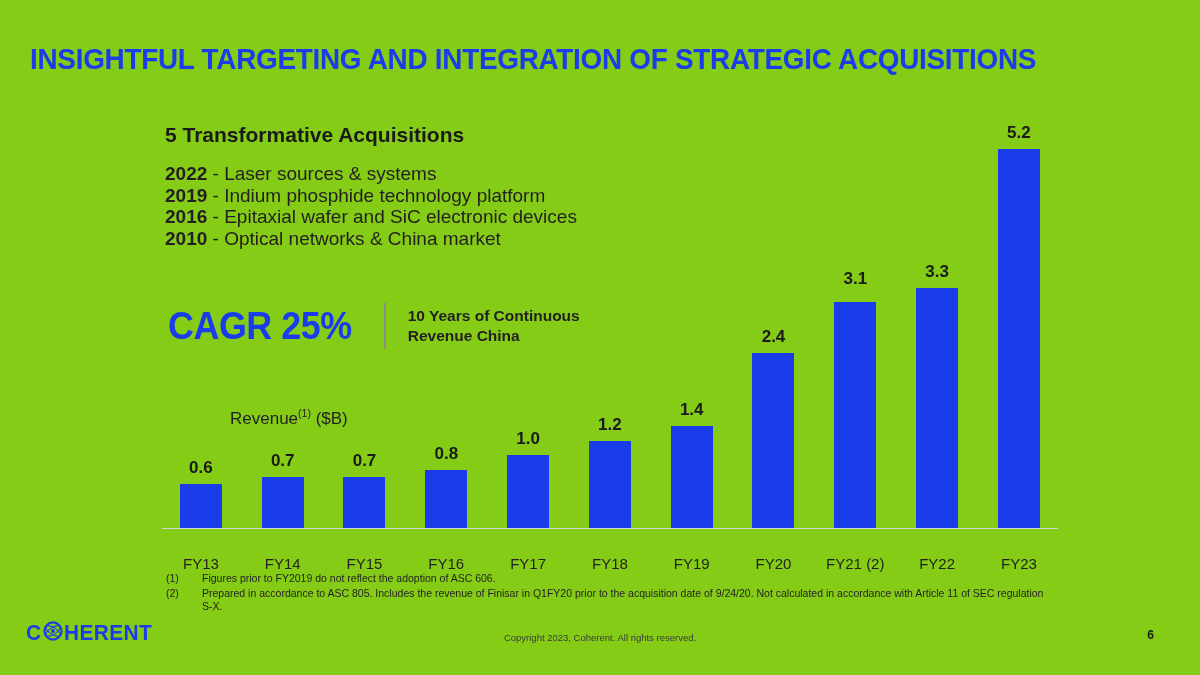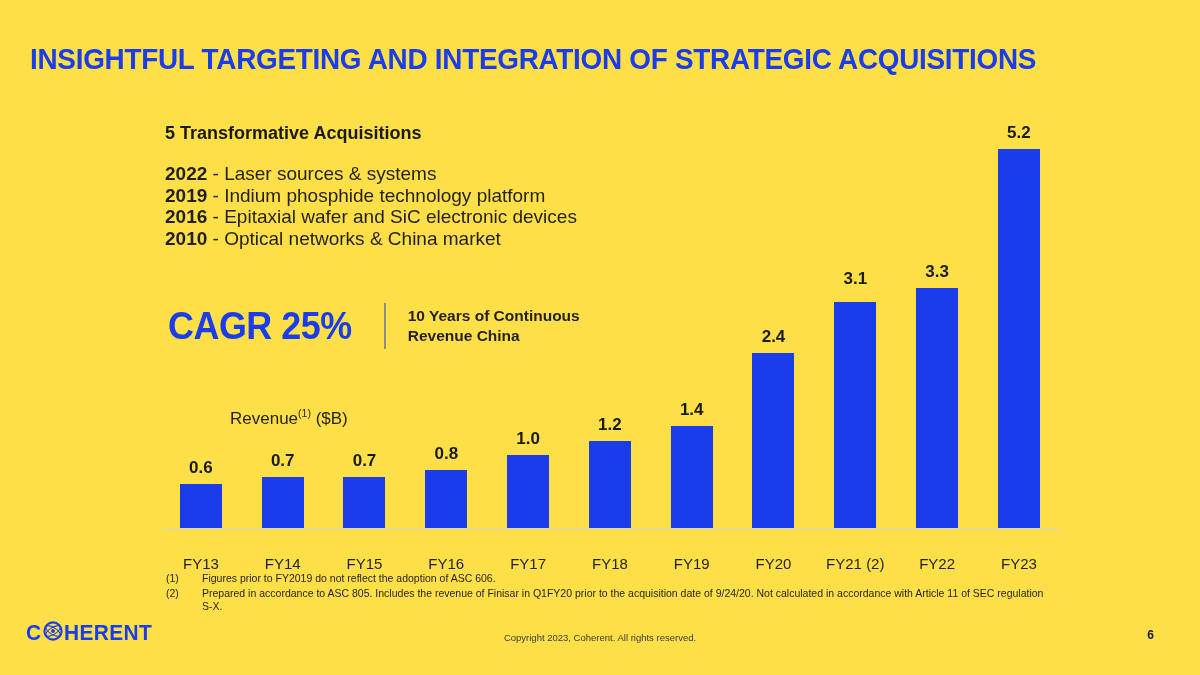--- a/index.html
+++ b/index.html
@@ -4,21 +4,21 @@
 <style>
   html, body {
     margin: 0;
     padding: 0;
     background: #ffffff;
   }
   #slide {
     position: relative;
     width: 1200px;
     height: 675px;
-    background: #fde047;
+    background: #84cc16;
     font-family: "Liberation Sans", sans-serif;
     overflow: hidden;
   }
 
   
   #slide-title {
     position: absolute;
     left: 30px;
     top: 42px;
     font-size: 30px;
@@ -28,21 +28,21 @@
     transform: scaleX(0.93);
     transform-origin: left center;
     white-space: nowrap;
   }
 
   
   #acq-heading {
     position: absolute;
     left: 165px;
     top: 123px;
-    font-size: 18px;
+    font-size: 21px;
     font-weight: bold;
     color: #1a1a1a;
   }
   #acq-list {
     position: absolute;
     left: 165px;
     top: 163px;
     width: 520px;
   }
   .acq-row {

